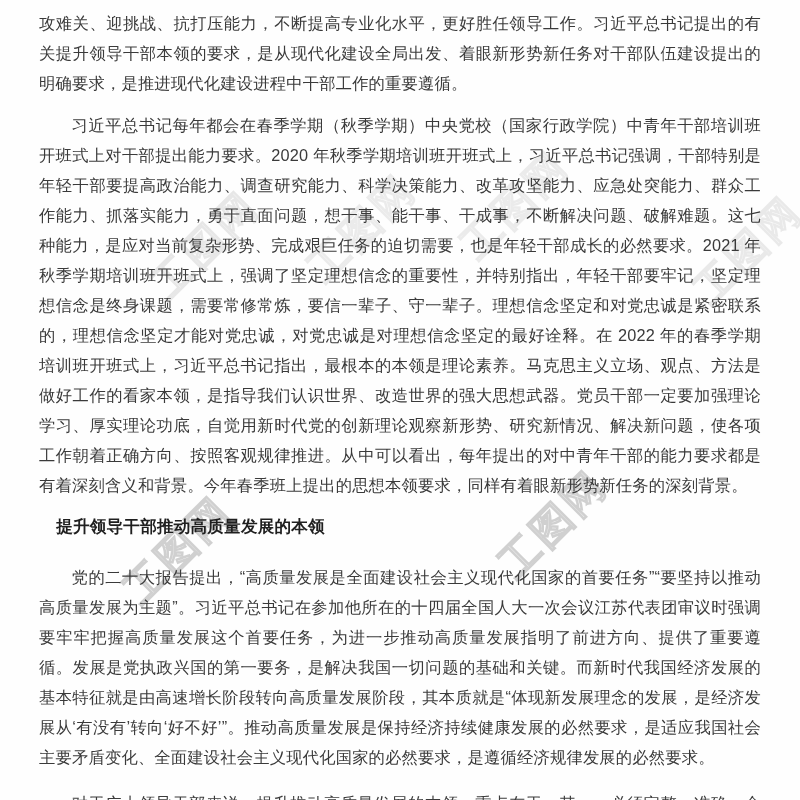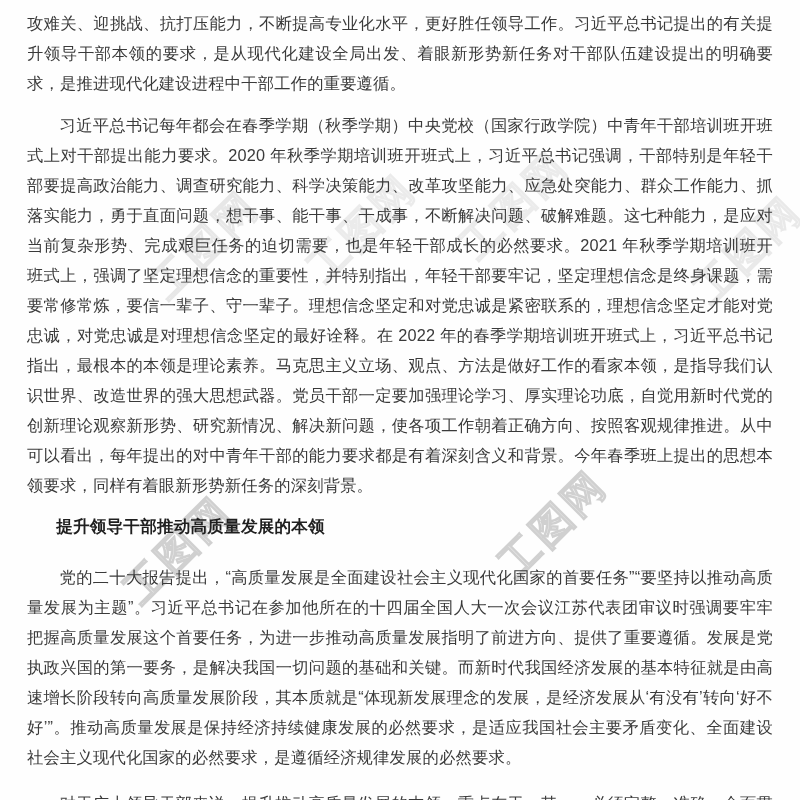--- a/index.html
+++ b/index.html
@@ -41,21 +41,21 @@
     z-index: 2;
     margin-top: -4px;
     padding: 0 23px;
     font-size: 16.3px;
     line-height: 30px;
     color: #3a3a3a;
     text-align: justify;
     letter-spacing: 0.2px;
   }
   .content p {
-    margin: 12px 4px;
+    margin: 12px 16px;
     text-indent: 2em;
   }
   .content p.no-indent {
     text-indent: 0;
   }
   .content h2.section-heading {
     margin: 2px 0 20px 0;
     padding: 0;
     font-size: 16.6px;
     line-height: 30px;

